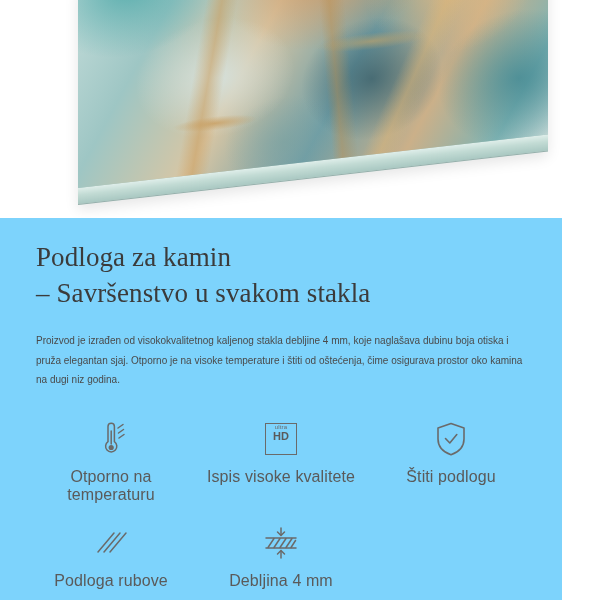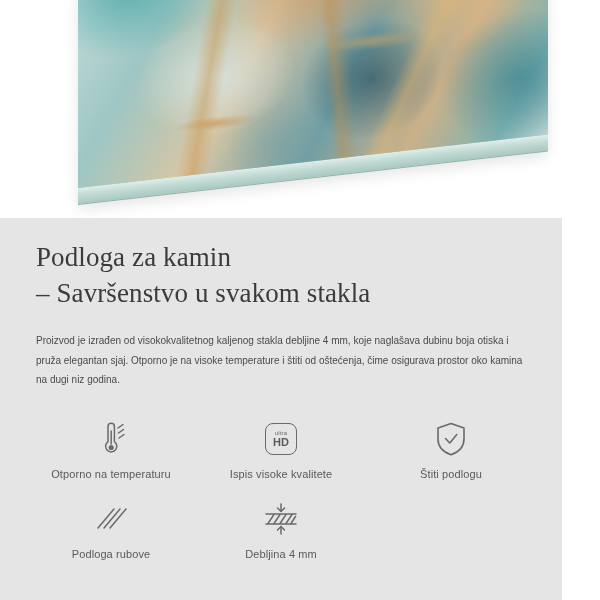--- a/index.html
+++ b/index.html
@@ -11,21 +11,21 @@
     height: 600px;
     background: #ffffff;
     font-family: "Liberation Sans", sans-serif;
     color: #333333;
     overflow: hidden;
   }
   .page {
     position: relative;
     width: 562px;
     height: 600px;
-    background: #e5e5e5;
+    background: #7dd3fc;
   }
 
   
   .hero {
     position: relative;
     width: 600px;
     height: 218px;
     overflow: hidden;
     background: #ffffff;
   }
@@ -126,34 +126,34 @@
   }
   .feature-icon {
     width: 56px;
     height: 46px;
     display: flex;
     align-items: center;
     justify-content: center;
   }
   .feature-label {
     margin-top: 6px;
-    font-size: 11px;
+    font-size: 16px;
     color: #5a5a5a;
     letter-spacing: 0.1px;
   }
   svg { display: block; }
   .hd-box {
     width: 30px;
     height: 30px;
     border: 1.6px solid #6a6a6a;
-    border-radius: 8px;
+    border-radius: 0;
     display: flex;
     flex-direction: column;
     align-items: center;
-    justify-content: center;
+    justify-content: flex-start;
     line-height: 1;
   }
   .hd-top {
     font-size: 6px;
     color: #6a6a6a;
     letter-spacing: 0.2px;
   }
   .hd-bottom {
     font-size: 11px;
     font-weight: bold;

